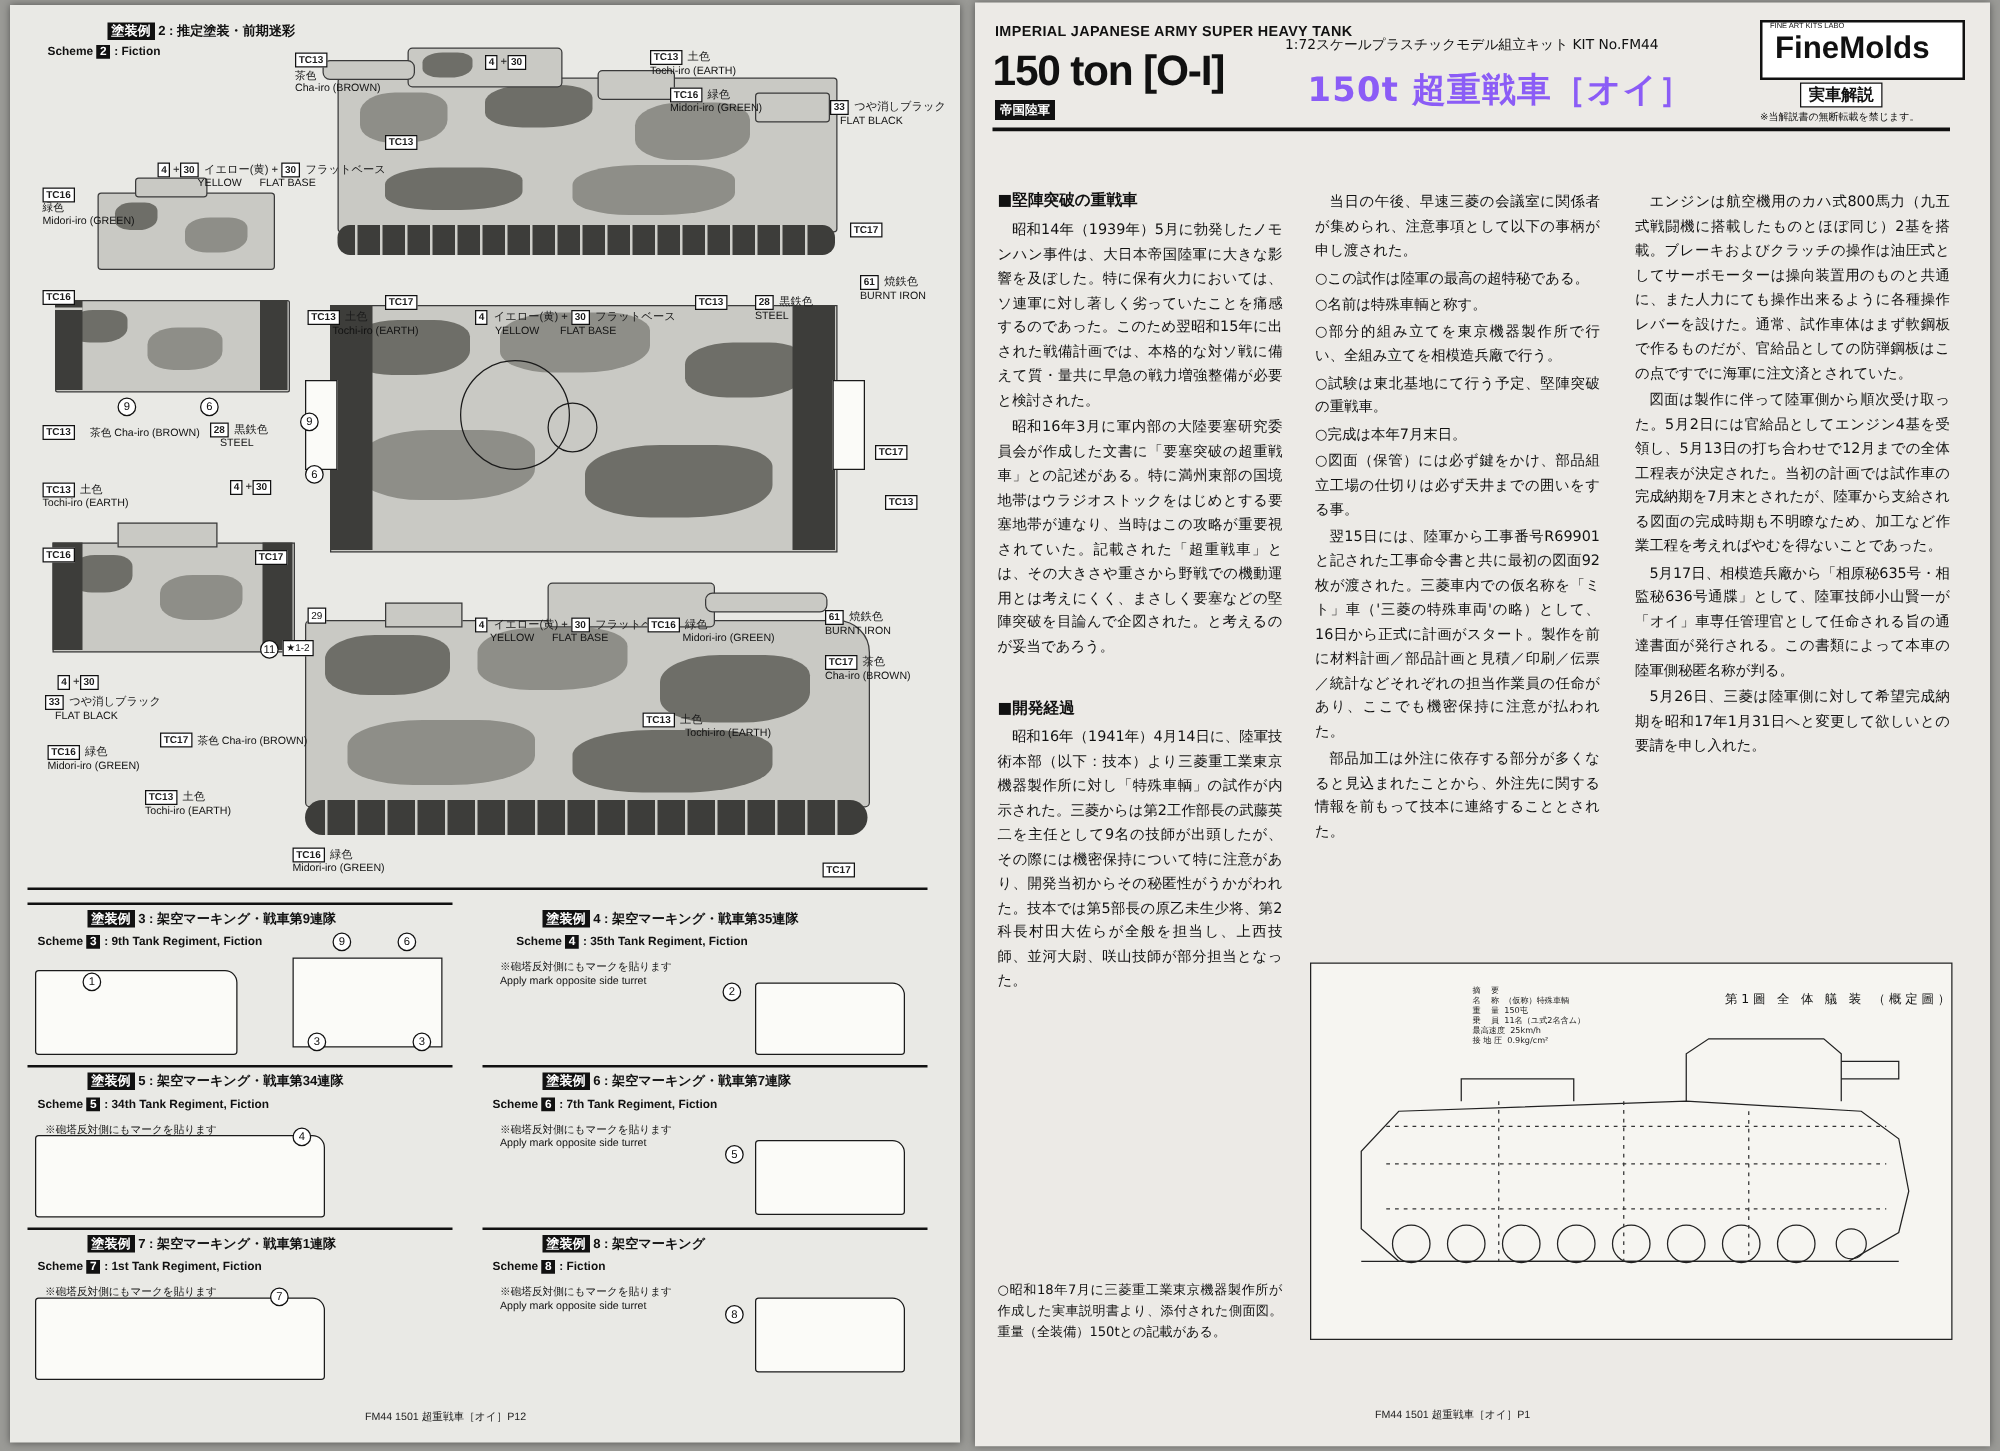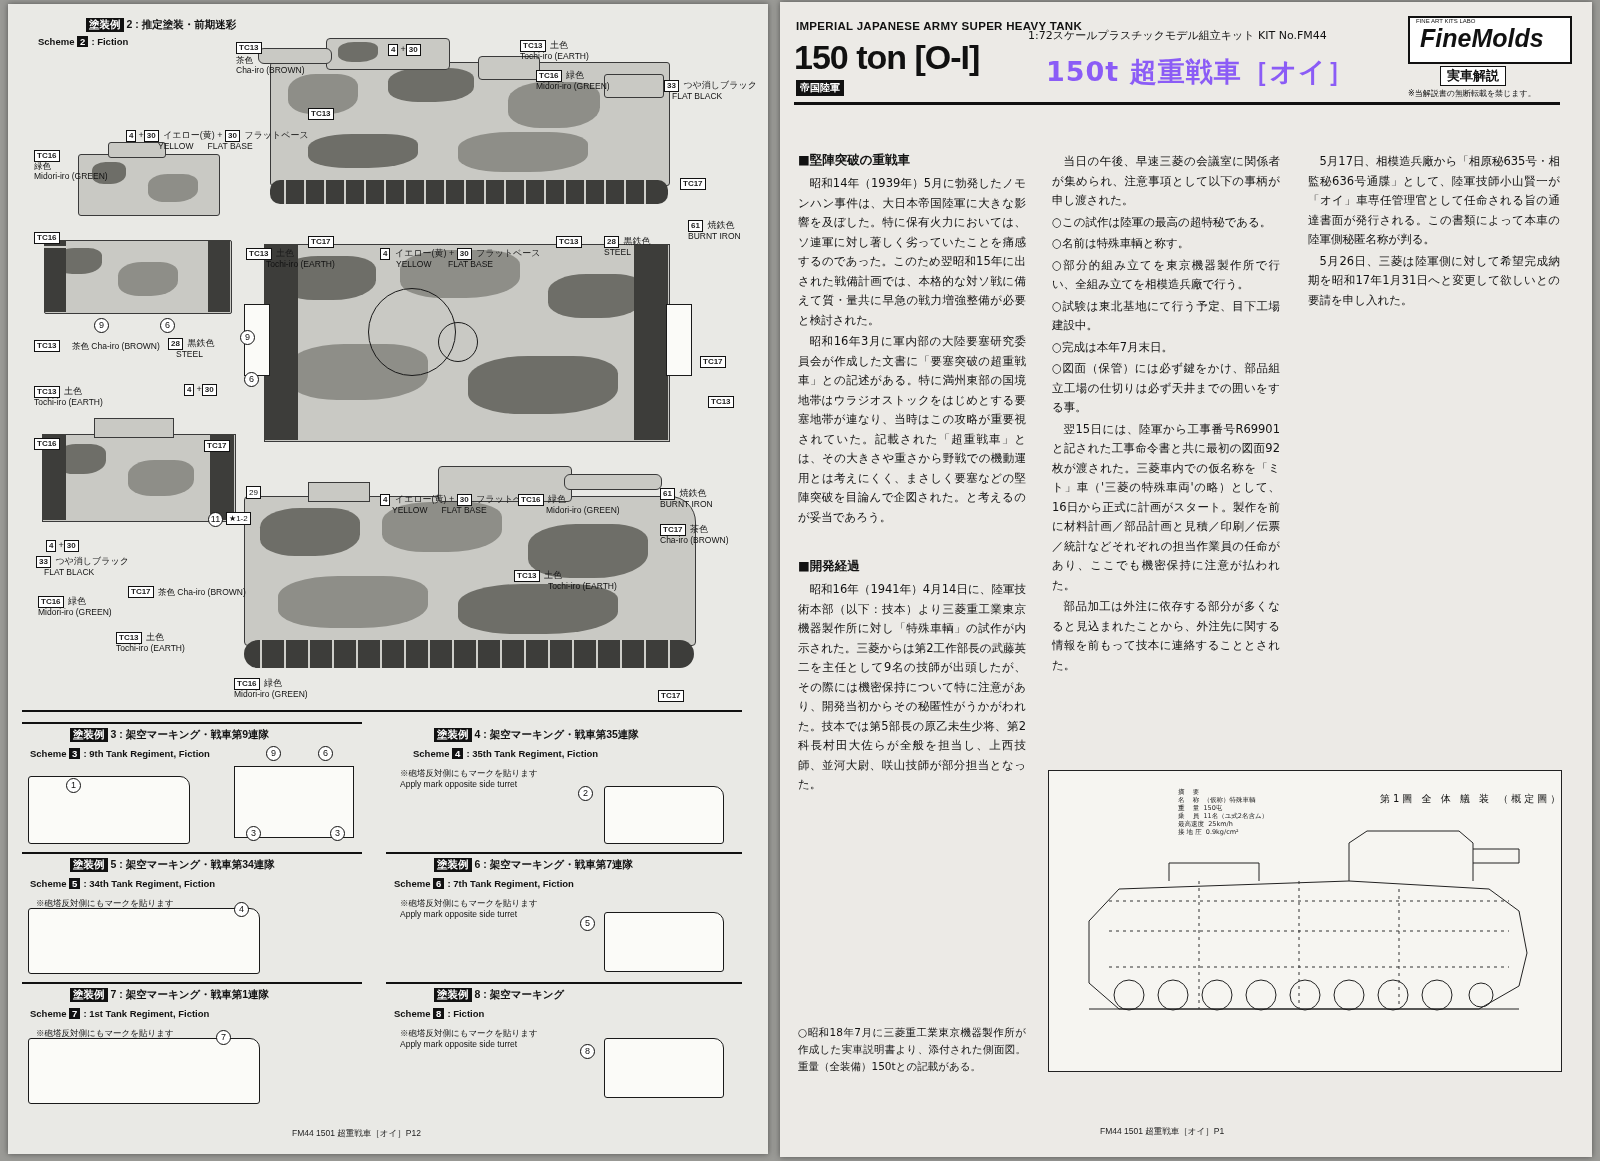--- a/index.html
+++ b/index.html
@@ -42,21 +42,21 @@
 
   .outline{position:absolute;border:1px solid #1a1a1a;background:#fbfbf8;}
 
   .footer{position:absolute;font-size:8.5px;color:#222;}
   .hdr-red{position:absolute;background:#111;color:#fff;font-size:10px;font-weight:bold;padding:1px 4px;}
   .title-en{position:absolute;font-size:11.5px;font-weight:bold;letter-spacing:.3px;color:#111;}
   .title-big{position:absolute;font-size:34px;font-weight:bold;color:#111;letter-spacing:-1px;}
   .title-jp{position:absolute;font-size:27px;font-weight:bold;color:#8b5cf6;letter-spacing:1px;}
   .kit-line{position:absolute;font-size:11px;color:#111;}
   .logo{position:absolute;border:2px solid #111;background:#fff;}
-  .logo-txt{position:absolute;font-size:25px;font-weight:bold;font-style:italic;color:#111;}
+  .logo-txt{position:absolute;font-size:25px;font-weight:bold;color:#111;}
   .logo-sub{position:absolute;font-size:13px;font-weight:bold;color:#111;border:1px solid #111;
       padding:0 6px;background:#fff;}
   .logo-note{position:absolute;font-size:8px;color:#111;}
 
   .colhead{position:absolute;font-size:12.5px;font-weight:bold;color:#111;}
   .col{position:absolute;font-size:11.5px;line-height:19.5px;color:#111;text-align:justify;}
   .col p{margin:0 0 2px 0;}
   .indent{text-indent:1em;}
 
   .draw{position:absolute;border:1px solid #222;background:#f6f5f1;}
@@ -337,28 +337,30 @@
     </div>
     <div class="col jp" style="left:18px;top:1022px;width:228px;font-size:10.5px;line-height:17px;">
       <p>○昭和18年7月に三菱重工業東京機器製作所が作成した実車説明書より、添付された側面図。重量（全装備）150tとの記載がある。</p>
     </div>
 
     <div class="col jp" style="left:272px;top:150px;width:228px;">
       <p class="indent">当日の午後、早速三菱の会議室に関係者が集められ、注意事項として以下の事柄が申し渡された。</p>
       <p>○この試作は陸軍の最高の超特秘である。</p>
       <p>○名前は特殊車輌と称す。</p>
       <p>○部分的組み立てを東京機器製作所で行い、全組み立てを相模造兵廠で行う。</p>
-      <p>○試験は東北基地にて行う予定、目下工場建設中。</p>
+      <p>○試験は東北基地にて行う予定、堅陣突破の重戦車。</p>
       <p>○完成は本年7月末日。</p>
       <p>○図面（保管）には必ず鍵をかけ、部品組立工場の仕切りは必ず天井までの囲いをする事。</p>
       <p class="indent">翌15日には、陸軍から工事番号R69901と記された工事命令書と共に最初の図面92枚が渡された。三菱車内での仮名称を「ミト」車（'三菱の特殊車両'の略）として、16日から正式に計画がスタート。製作を前に材料計画／部品計画と見積／印刷／伝票／統計などそれぞれの担当作業員の任命があり、ここでも機密保持に注意が払われた。</p>
       <p class="indent">部品加工は外注に依存する部分が多くなると見込まれたことから、外注先に関する情報を前もって技本に連絡することとされた。</p>
     </div>
 
     <div class="col jp" style="left:528px;top:150px;width:252px;">
+      <p class="indent">エンジンは航空機用のカハ式800馬力（九五式戦闘機に搭載したものとほぼ同じ）2基を搭載。ブレーキおよびクラッチの操作は油圧式としてサーボモーターは操向装置用のものと共通に、また人力にても操作出来るように各種操作レバーを設けた。通常、試作車体はまず軟鋼板で作るものだが、官給品としての防弾鋼板はこの点ですでに海軍に注文済とされていた。</p>
+      <p class="indent">図面は製作に伴って陸軍側から順次受け取った。5月2日には官給品としてエンジン4基を受領し、5月13日の打ち合わせで12月までの全体工程表が決定された。当初の計画では試作車の完成納期を7月末とされたが、陸軍から支給される図面の完成時期も不明瞭なため、加工など作業工程を考えればやむを得ないことであった。</p>
       <p class="indent">5月17日、相模造兵廠から「相原秘635号・相監秘636号通牒」として、陸軍技師小山賢一が「オイ」車専任管理官として任命される旨の通達書面が発行される。この書類によって本車の陸軍側秘匿名称が判る。</p>
       <p class="indent">5月26日、三菱は陸軍側に対して希望完成納期を昭和17年1月31日へと変更して欲しいとの要請を申し入れた。</p>
     </div>
 
     <div class="draw" style="left:268px;top:768px;width:512px;height:300px;">
       <svg width="512" height="300" viewBox="0 0 512 300">
         <g fill="none" stroke="#222" stroke-width="1">
           <path d="M40 190 L40 150 L70 118 L300 110 L440 118 L470 140 L478 182 L470 215 L430 238 L70 238 L40 212 Z"></path>
           <path d="M300 110 L300 72 L318 60 L410 60 L424 72 L424 110"></path>
           <path d="M424 78 L470 78 L470 92 L424 92"></path>

